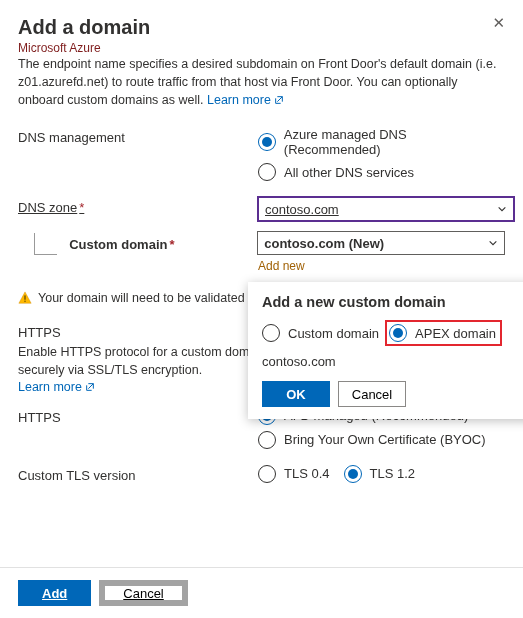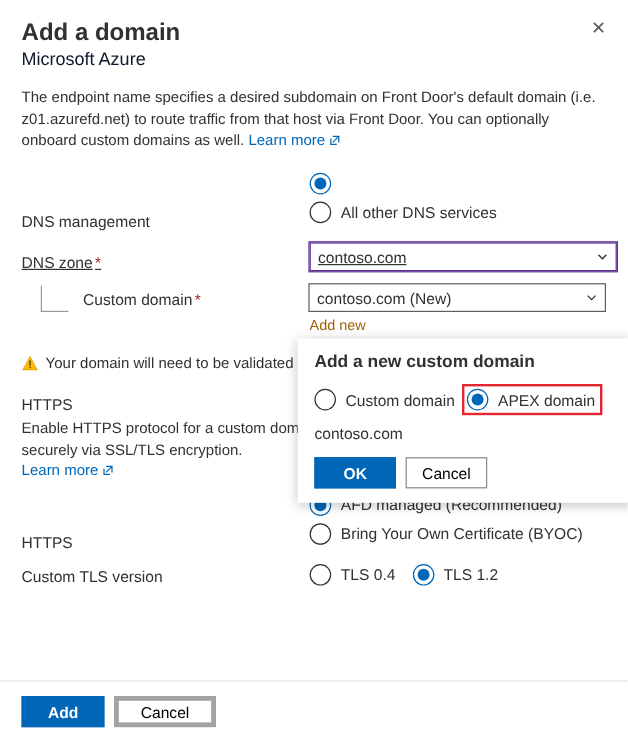--- a/index.html
+++ b/index.html
@@ -9,27 +9,27 @@
     font-size: 13px;
     color: #323130;
     width: 523px;
     height: 618px;
     position: relative;
     background: #fff;
     overflow: hidden;
   }
   .panel { padding: 16px 18px 0 18px; }
   .title { font-size: 20px; font-weight: 600; margin:0 0 2px 0; }
-  .subtitle { font-size: 15px; color:#0f172a; margin-bottom: 14px; }
+  .subtitle { font-size: 12px; color:#7f1d1d; }
   .close-x { position:absolute; top:14px; right:18px; font-size:15px; color:#605e5c; cursor:pointer; }
   .desc { font-size: 12.5px; color:#323130; line-height:1.45; margin-bottom:18px; }
   .link { color:#0067b8; cursor:pointer; }
   .ext-icon { display:inline-block; width:10px; height:10px; vertical-align:-1px; }
 
-  .row { display:flex; align-items:flex-end; margin-bottom:10px; }
+  .row { display:flex; align-items:flex-start; margin-bottom:10px; }
   .row-label { width: 240px; flex:0 0 240px; font-size:13px; color:#323130; padding-top:3px; }
   .row-ctrls { flex:1; }
 
   .radio-line { display:flex; align-items:center; margin-bottom:6px; cursor:pointer; }
   .radio {
     width:18px; height:18px; border-radius:50%; border:1px solid #323130;
     display:flex; align-items:center; justify-content:center; margin-right:8px;
     background:#fff;
   }
   .radio.checked { border-color:#0067b8; }
@@ -43,41 +43,41 @@
     padding:0 6px; justify-content:space-between; font-size:13px; background:#fff;
     width:256px;
   }
   .combo.focused { outline:1px solid #5b2e91; border-color:#5b2e91; }
   .chev { width:10px; height:10px; }
 
   .indent-line {
     border-left:1px solid #999; border-bottom:1px solid #999;
     width:24px; height:22px; margin:0 12px 0 16px;
   }
-  .custom-row { display:flex; align-items:flex-end; margin-bottom:4px; }
+  .custom-row { display:flex; align-items:flex-end; margin-bottom:4px;font-weight:bold; }
   .custom-row .row-label2 { flex:0 0 188px; font-size:13px; padding-bottom:3px; }
 
   .addnew { font-size:12px; color:#a16207; margin-left:240px; cursor:pointer; margin-bottom:18px; }
 
   .warn-row { display:flex; align-items:center; font-size:12.5px; color:#323130; margin:6px 0 20px 0;}
   .warn-icon { width:14px; height:14px; margin-right:6px; }
 
   .section-head { font-size:13px; color:#323130; margin-bottom:4px; }
   .section-desc { font-size:12.5px; color:#323130; line-height:1.4; margin-bottom:6px; }
 
   .inline-radio-group { display:flex; align-items:center; gap:14px; }
 
   .footer {
     position:absolute; left:0; right:0; bottom:0;
     border-top:1px solid #e1e1e1; padding:12px 18px; display:flex; gap:8px;
     background:#fff;
   }
   .btn {
-    height:26px; padding:0 18px; font-size:13px; border:4px solid #a3a3a3;
-    background:#fff; cursor:pointer;
+    height:26px; padding:0 18px; font-size:13px; border:6px solid #a3a3a3;
+    background:#fff; cursor:pointer;text-decoration:underline;
   }
   .btn.primary { background:#0067b8; border-color:#0067b8; color:#fff; font-weight:600; }
 
   .popup {
     position:absolute; top:282px; left:248px;
     width:303px; background:#fff; box-shadow:0 2px 10px rgba(0,0,0,0.25);
     padding:12px 14px 12px 14px;
   }
   .popup-title { font-size:14.5px; font-weight:600; margin-bottom:10px; }
   .popup-row { display:flex; align-items:center; gap:6px; margin-bottom:8px; }
@@ -108,20 +108,21 @@
     </span>
   </div>
 
   <div class="row">
     <div class="row-label">DNS management</div>
     <div class="row-ctrls">
       <div class="radio-line">
         <span class="radio checked">
             <span class="dot"></span>
           </span>
+        <span>Azure managed DNS (Recommended)</span>
       </div>
       <div class="radio-line">
         <span class="radio"></span>
         <span>All other DNS services</span>
       </div>
     </div>
   </div>
 
   <div class="row" style="margin-top:6px;text-decoration:underline;">
     <div class="row-label">

